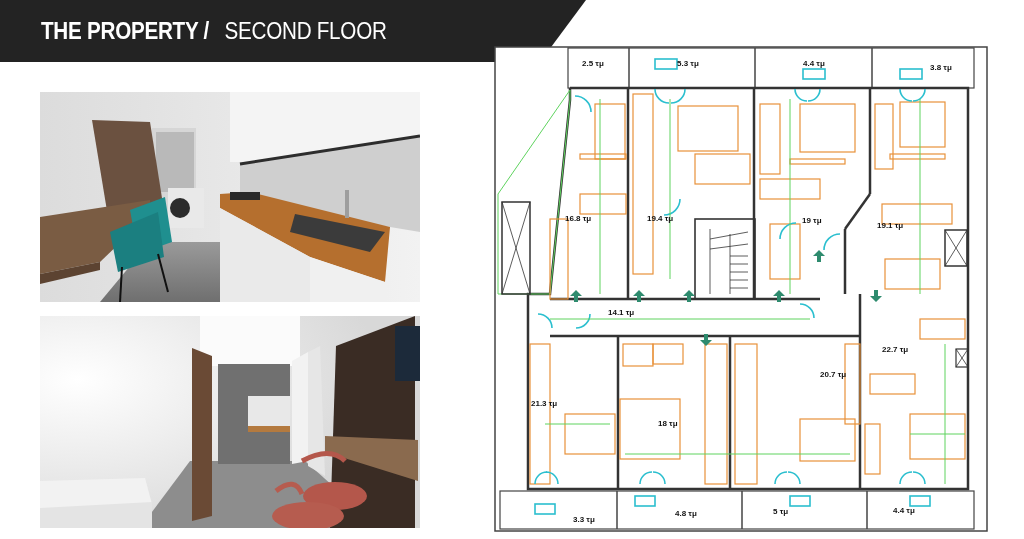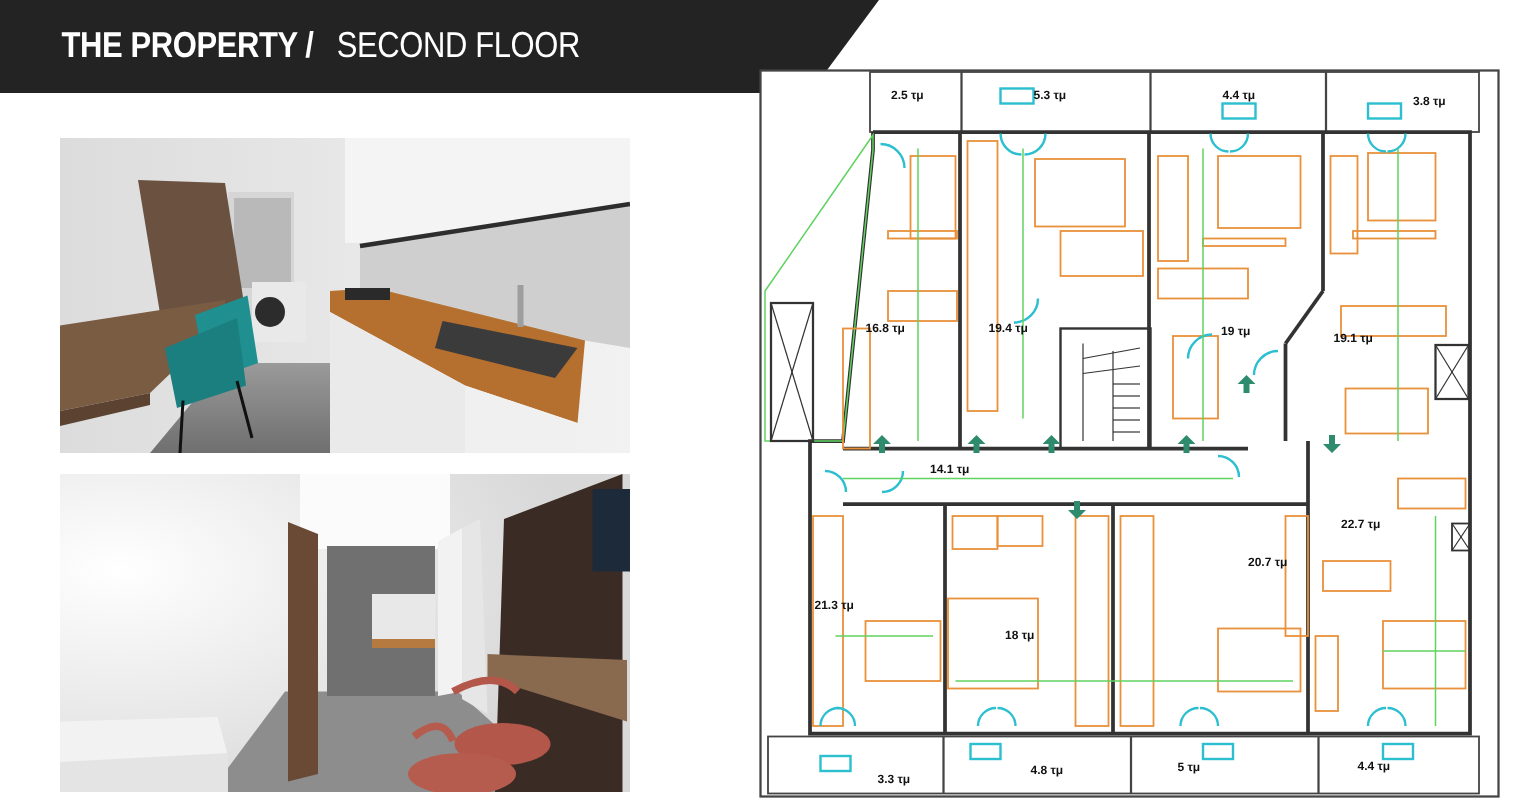--- a/index.html
+++ b/index.html
@@ -4,21 +4,21 @@
 <style>
   html,body{margin:0;padding:0;background:#fff;}
   body{width:1024px;height:539px;position:relative;overflow:hidden;font-family:"Liberation Sans",sans-serif;}
   .header{position:absolute;left:0;top:0;width:600px;height:64px;}
   .header svg{position:absolute;left:0;top:0;}
   .header-title{position:absolute;left:41px;top:17px;font-size:24px;color:#fff;white-space:nowrap;letter-spacing:-0.3px;font-family:"Liberation Sans",sans-serif;transform:scaleX(0.86);transform-origin:left center;}
   .header-title .bold{font-weight:bold;}
   .header-title .light{font-weight:normal;margin-left:18px;}
   .photo{position:absolute;overflow:hidden;background:#e9e9e9;}
   .photo svg{display:block;}
-  .plan{position:absolute;left:502px;top:44px;width:500px;height:490px;}
+  .plan{position:absolute;left:490px;top:44px;width:500px;height:490px;}
   .plan text{font-family:"Liberation Sans",sans-serif;font-weight:bold;font-size:8px;fill:#111;}
 </style>
 </head>
 <body>
 
 <div class="header">
   <svg width="600" height="62">
     <polygon points="0,0 586,0 540,62 0,62" fill="#232323"></polygon>
   </svg>
   <div class="header-title">

